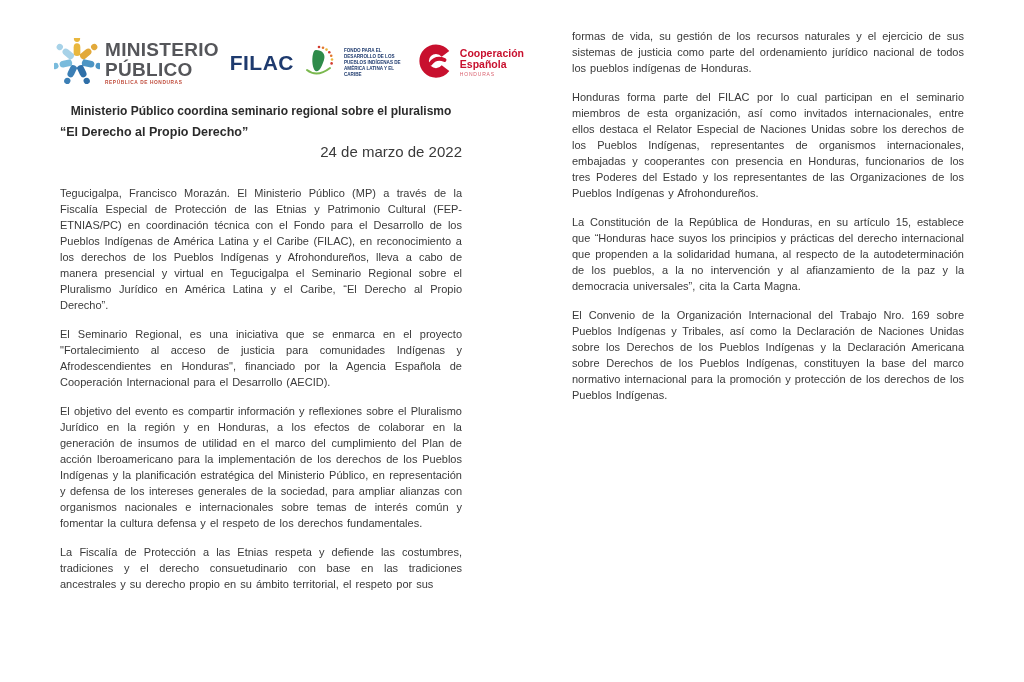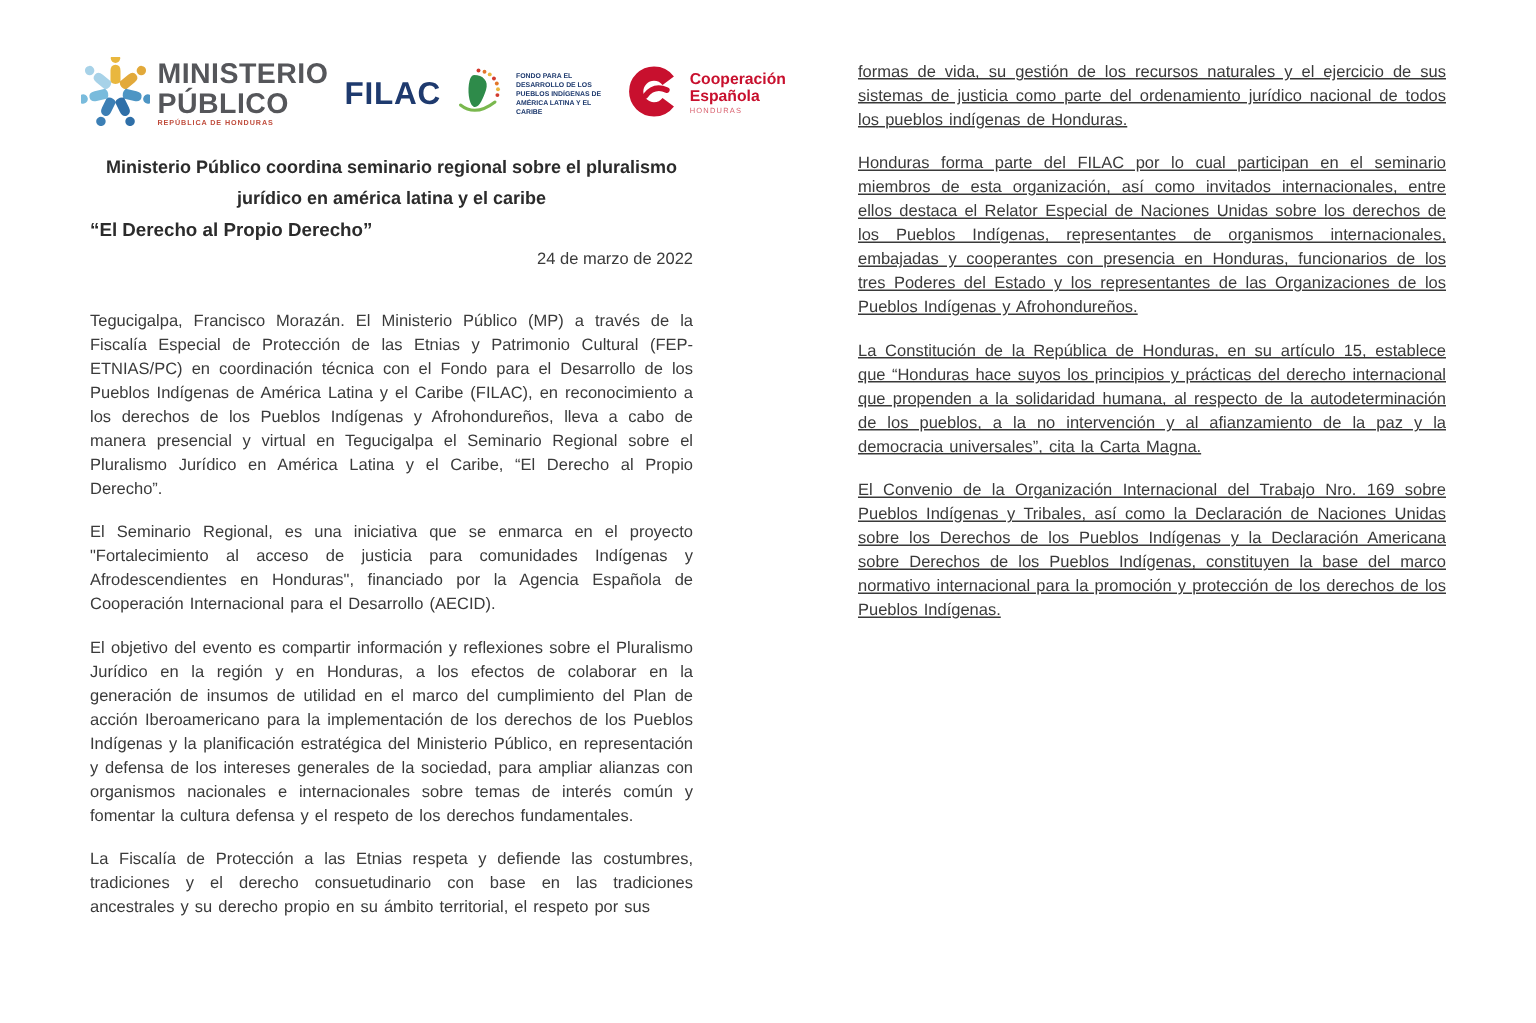--- a/index.html
+++ b/index.html
@@ -15,27 +15,27 @@
   .mp-tag   { font-size:4.8px; color:#bf4a3a; letter-spacing:.6px; margin-top:2px; font-weight:bold; }
   .ce-text  { line-height:1.05; }
   .ce-name  { font-size:10.5px; font-weight:bold; color:#c8102e; }
   .ce-tag   { font-size:5px; color:#d9606e; letter-spacing:.8px; margin-top:2px; }
   .filac-acronym { font-size:21px; font-weight:bold; color:#1e3a6e; letter-spacing:.5px; }
   .filac-tag { width:62px; font-size:4.6px; line-height:6px; color:#1e3a6e; font-weight:bold;
                text-transform:uppercase; }
 
   
   .col-left  { position:absolute; left:60px;  top:101px; width:402px; }
-  .col-right { position:absolute; left:572px; top:40px;  width:392px;text-decoration:underline; }
+  .col-right { position:absolute; left:572px; top:28px;  width:392px; }
 
   .doc-title    { font-size:12px; font-weight:bold; color:#2b2b2b; text-align:center;
                   line-height:21px; white-space:nowrap; }
   .doc-subtitle { font-size:12.5px; font-weight:bold; color:#2b2b2b; 
                   line-height:21px; }
-  .doc-date     { font-size:11px; color:#3a3a3a; text-align:right; line-height:14px;
+  .doc-date     { font-size:15px; color:#3a3a3a; text-align:right; line-height:14px;
                   margin-top:2px; margin-bottom:26px; }
 
   .para { font-size:11px; line-height:16px; text-align:justify; color:#3a3a3a;
           margin-bottom:13px; word-spacing:1px; }
   .para.extra-gap { margin-top:1px; }
 </style>
 </head>
 <body>
 
 <div class="logo-strip">
@@ -110,21 +110,20 @@
     <span class="ce-text">
       <div class="ce-name">Cooperación</div>
       <div class="ce-name">Española</div>
       <div class="ce-tag">HONDURAS</div>
     </span>
   </div>
 </div>
 
 <div class="col-left">
   <div class="doc-title">Ministerio Público coordina seminario regional sobre el pluralismo</div>
-  <div class="doc-title">jurídico en américa latina y el caribe</div>
   <div class="doc-subtitle">“El Derecho al Propio Derecho”</div>
   <div class="doc-date">24 de marzo de 2022</div>
 
   <p class="para">Tegucigalpa, Francisco Morazán. El Ministerio Público (MP) a través de la Fiscalía Especial de Protección de las Etnias y Patrimonio Cultural (FEP-ETNIAS/PC) en coordinación técnica con el Fondo para el Desarrollo de los Pueblos Indígenas de América Latina y el Caribe (FILAC), en reconocimiento a los derechos de los Pueblos Indígenas y Afrohondureños, lleva a cabo de manera presencial y virtual en Tegucigalpa el Seminario Regional sobre el Pluralismo Jurídico en América Latina y el Caribe, “El Derecho al Propio Derecho”.</p>
   <p class="para">El Seminario Regional, es una iniciativa que se enmarca en el proyecto "Fortalecimiento al acceso de justicia para comunidades Indígenas y Afrodescendientes en Honduras", financiado por la Agencia Española de Cooperación Internacional para el Desarrollo (AECID).</p>
   <p class="para">El objetivo del evento es compartir información y reflexiones sobre el Pluralismo Jurídico en la región y en Honduras, a los efectos de colaborar en la generación de insumos de utilidad en el marco del cumplimiento del Plan de acción Iberoamericano para la implementación de los derechos de los Pueblos Indígenas y la planificación estratégica del Ministerio Público, en representación y defensa de los intereses generales de la sociedad, para ampliar alianzas con organismos nacionales e internacionales sobre temas de interés común y fomentar la cultura defensa y el respeto de los derechos fundamentales.</p>
   <p class="para">La Fiscalía de Protección a las Etnias respeta y defiende las costumbres, tradiciones y el derecho consuetudinario con base en las tradiciones ancestrales y su derecho propio en su ámbito territorial, el respeto por sus</p>
 </div>
 
 <div class="col-right">

